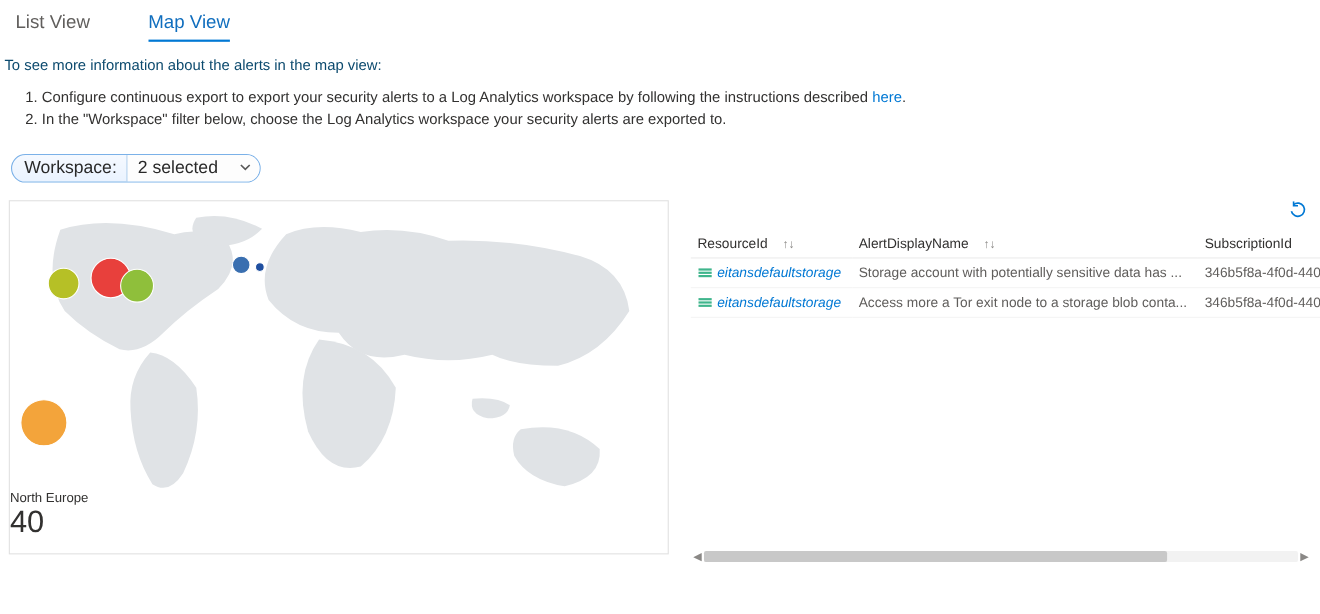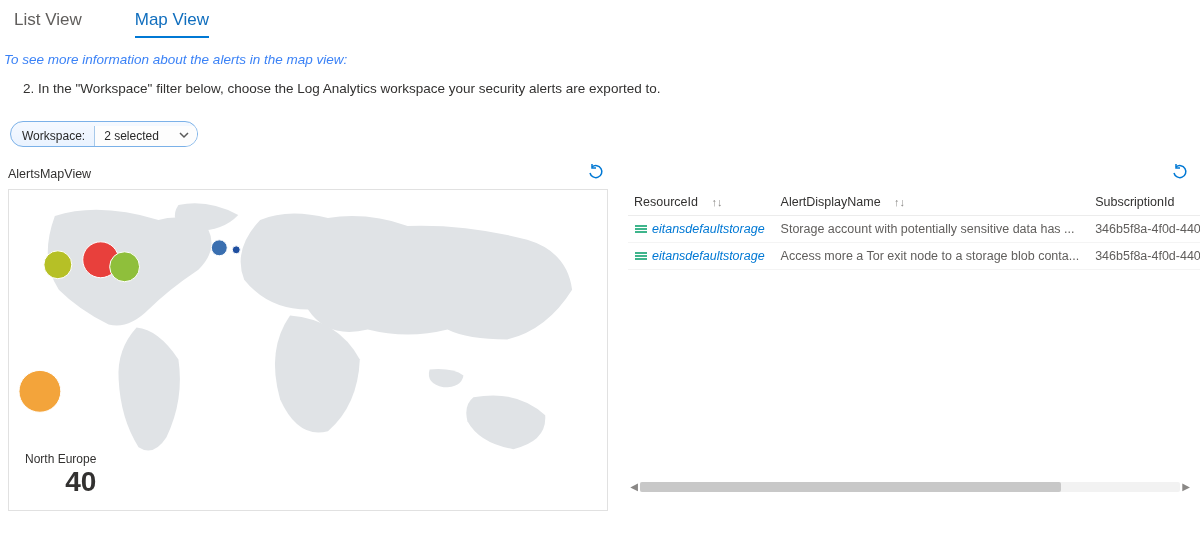--- a/index.html
+++ b/index.html
@@ -25,44 +25,43 @@
   }
   .tab.active {
     color: #106ebe;
     font-weight: 400;
     border-bottom: 2px solid #0078d4;
     margin-left: 35px;
   }
   .intro {
     padding: 14px 4px 6px 4px;
     font-size: 13.5px;
-    color: #3b82f6;
-    font-style: italic;
+    color: #0c4a6e;
   }
   .steps {
     padding: 6px 4px 8px 23px;
     font-size: 13.5px;
     line-height: 1.45;
   }
   .steps a {
     color: #0078d4;
     text-decoration: none;
     cursor: pointer;
   }
   .filter-row {
     padding: 14px 10px 6px 10px;
   }
   .workspace-filter {
     display: inline-flex;
-    align-items: flex-end;
+    align-items: flex-start;
     height: 26px;
     border: 1px solid #7bb1e8;
     border-radius: 13px;
     background: linear-gradient(#f5f9ff,#eaf3ff);
-    font-size: 12px;
+    font-size: 16px;
     overflow: hidden;
     cursor: pointer;
   }
   .workspace-filter .label {
     padding: 3px 9px 3px 11px;
     border-right: 1px solid #a7c9ea;
     color: #292929;
   }
   .workspace-filter .value {
     padding: 3px 8px 3px 9px;
@@ -106,31 +105,30 @@
     position: relative;
     overflow: hidden;
     background: #ffffff;
   }
   .map-svg {
     position: absolute;
     inset: 0;
   }
   .map-labels {
     position: absolute;
-    left: 16px;
+    left: 0;
     bottom: 12px;
-    text-align: right;
   }
   .region-label {
     font-size: 12px;
     color: #323130;
   }
   .region-count {
     font-size: 28px;
-    font-weight: 700;
+    font-weight: 400;
     color: #323130;
   }
 
   .right-panel { flex: 1; min-width: 0; }
   .right-top-bar {
     height: 22px;
     display: flex;
     justify-content: flex-end;
     align-items: center;
     margin-bottom: 4px;
@@ -226,49 +224,43 @@
 <body>
 
 <div class="tabs">
   <div class="tab">List View</div>
   <div class="tab active">Map View</div>
 </div>
 
 <div class="intro">To see more information about the alerts in the map view:</div>
 
 <div class="steps">
+  <div>
+    <span>1. Configure continuous export to export your security alerts to a Log Analytics workspace by following the instructions described </span><a href="#">here</a><span>.</span>
+  </div>
   <div>2. In the "Workspace" filter below, choose the Log Analytics workspace your security alerts are exported to.</div>
 </div>
 
 <div class="filter-row">
   <div class="workspace-filter">
     <span class="label">Workspace:</span>
     <span class="value">
       <span>2 selected</span>
       <span class="chev">
         <svg width="10" height="10" viewBox="0 0 10 10">
             <path d="M1 3 L5 7 L9 3" fill="none" stroke="#5a5a5a" stroke-width="1.5"></path>
           </svg>
       </span>
     </span>
   </div>
 </div>
 
 <div class="columns">
 
   <div class="left-panel">
-    <div class="panel-title-row">
-      <div class="panel-title">AlertsMapView</div>
-      <div class="undo-btn">
-        <svg width="16" height="16" viewBox="0 0 16 16">
-            <path d="M4 3 A6 6 0 1 1 2 9" fill="none" stroke="#0078d4" stroke-width="1.5"></path>
-            <path d="M4 0 L4 4 L8 4" fill="none" stroke="#0078d4" stroke-width="1.5"></path>
-          </svg>
-      </div>
-    </div>
     <div class="map-card">
       <svg class="map-svg" viewBox="0 0 600 322">
 
         <g class="land">
           <path d="M46 26 Q90 12 150 30 Q180 22 200 40 Q210 60 190 80 Q160 100 140 120 Q120 140 100 135 Q70 120 50 100 Q30 70 46 26 Z"></path>
           <path d="M128 138 Q150 140 170 170 Q176 210 158 248 Q145 268 130 258 Q112 230 110 190 Q108 160 128 138 Z"></path>
           <path d="M252 30 Q280 18 320 28 Q360 22 400 36 Q460 34 520 50 Q560 62 565 100 Q540 140 500 150 Q460 150 440 140 Q400 150 360 140 Q320 150 300 120 Q260 120 236 90 Q224 60 252 30 Z"></path>
           <path d="M282 126 Q330 130 352 170 Q350 216 320 242 Q290 250 272 210 Q258 160 282 126 Z"></path>
           <path d="M466 208 Q510 200 538 226 Q540 252 506 260 Q472 254 460 232 Q456 216 466 208 Z"></path>
           <path d="M170 15 Q200 9 230 25 Q212 44 178 40 Q160 30 170 15 Z"></path>

